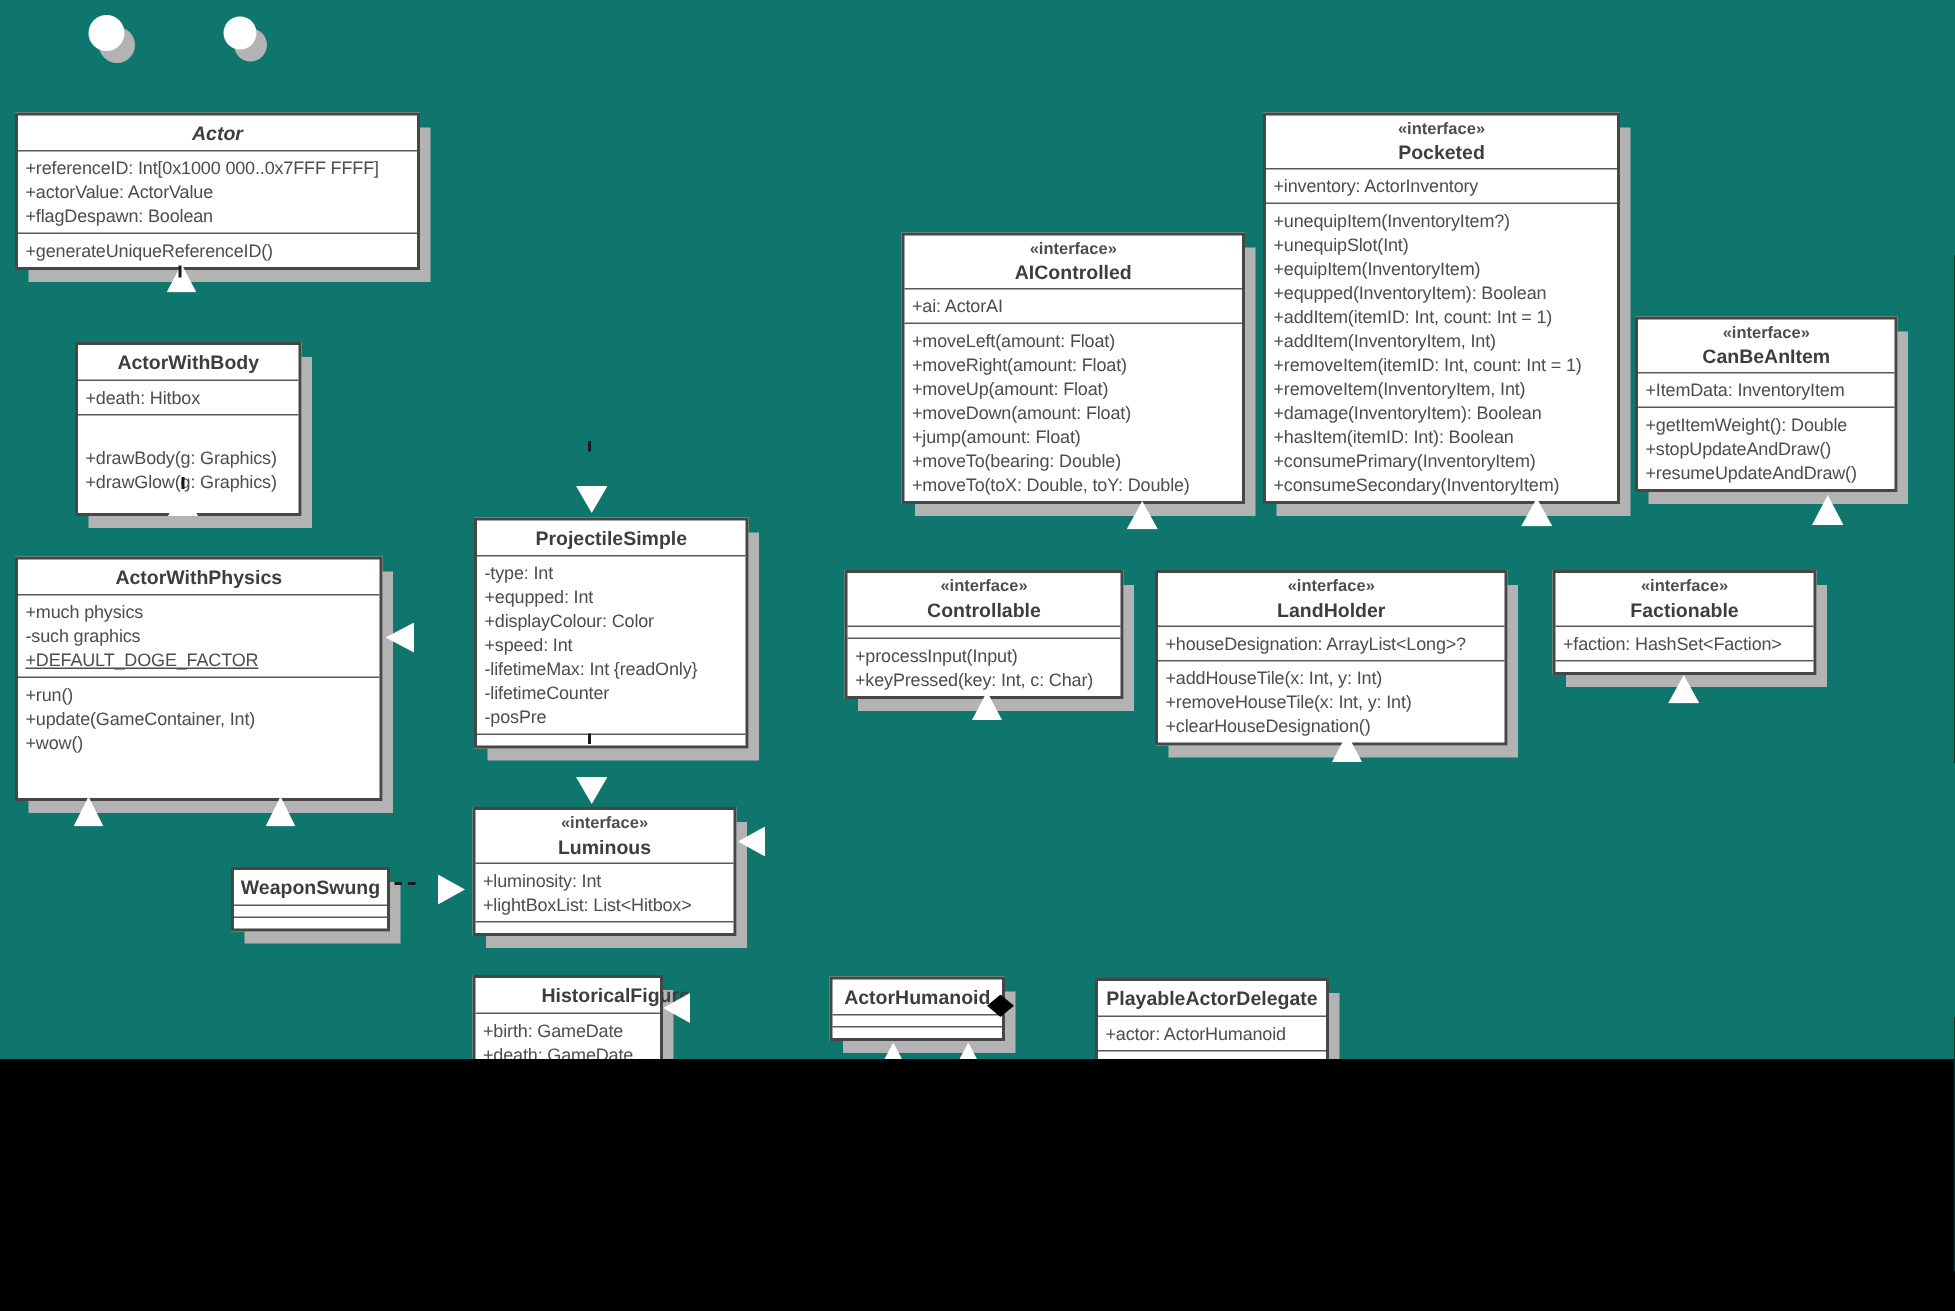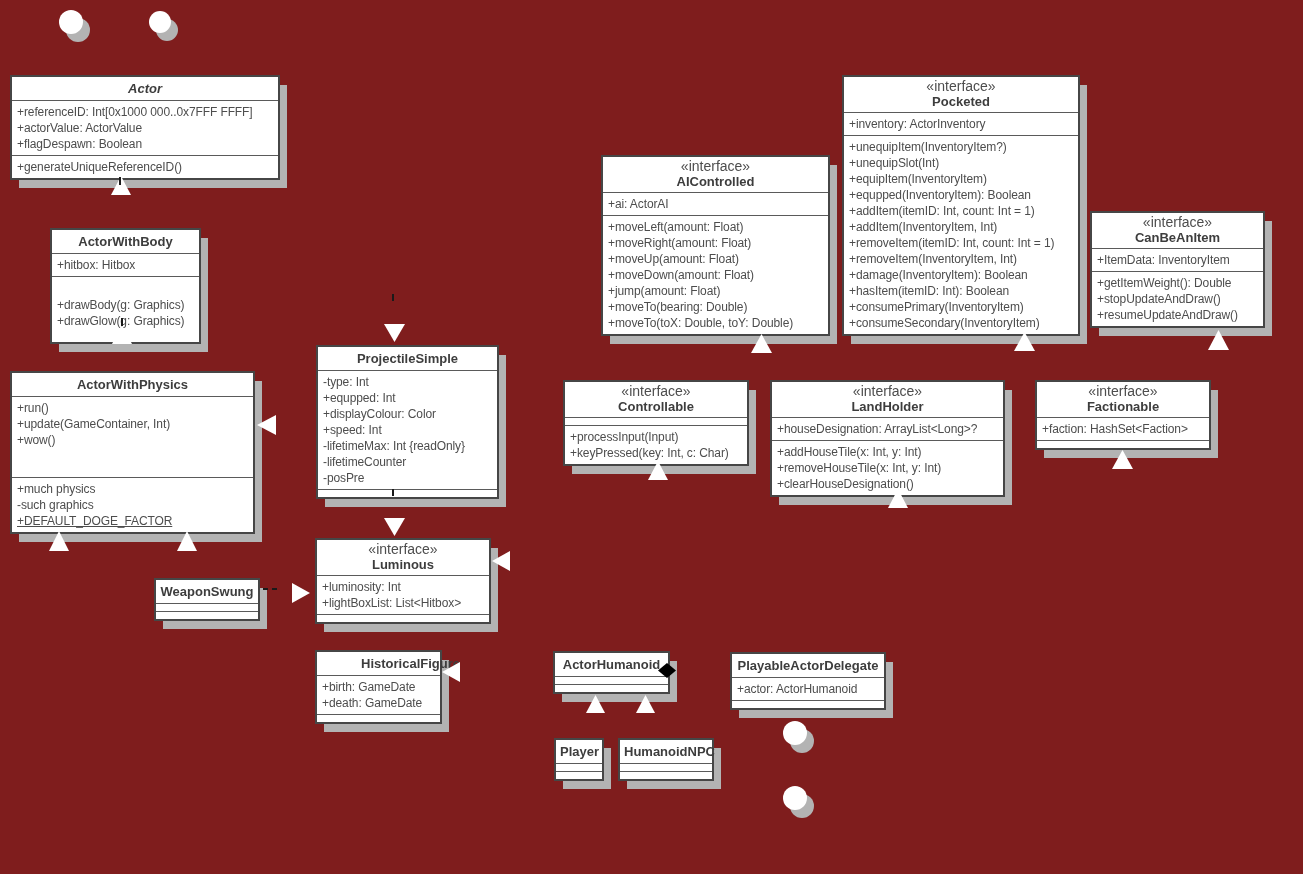--- a/index.html
+++ b/index.html
@@ -1,31 +1,31 @@
 <!DOCTYPE html>
 <html><head>
 <meta charset="utf-8">
 <style>
   html,body{margin:0;padding:0;background:#000;}
   #canvas{
-    position:relative;width:1303px;height:874px;background:#7f1d1d;overflow:hidden;
+    position:relative;width:1303px;height:706px;background:#0f766e;overflow:hidden;
     font-family:"Liberation Sans","DejaVu Sans",sans-serif;
   }
   .uml-class{
     position:absolute;background:#fff;border:2px solid #464646;
     box-shadow:8px 9px 0 -1px #b3b3b3;box-sizing:border-box;
   }
   .uml-title{
     text-align:center;color:#3d3d3d;border-bottom:1px solid #5a5a5a;
     display:flex;flex-direction:column;justify-content:center;
     padding:2px 4px;box-sizing:border-box;
   }
   .uml-title .name{font-size:13px;font-weight:bold;line-height:17px;white-space:nowrap;}
   .uml-title .name.italic{font-style:italic;}
-  .uml-title .stereo{font-size:14px;font-weight:normal;line-height:13px;color:#4d4d4d;}
+  .uml-title .stereo{font-size:11px;font-weight:bold;line-height:13px;color:#4d4d4d;}
   .uml-section{padding:3px 0;border-bottom:1px solid #5a5a5a;}
   .uml-section:last-child{border-bottom:none;}
   .uml-section.empty{height:7px;padding:0;}
   .uml-row{
     font-size:12px;line-height:16px;color:#4d4d4d;padding:0 5px;
     letter-spacing:-0.1px;white-space:nowrap;overflow:hidden;
   }
   .uml-row.underline{text-decoration:underline;}
   .arrow{position:absolute;background:#fff;}
   .arrow.up{clip-path:polygon(50% 0,0 100%,100% 100%);}
@@ -51,40 +51,40 @@
       </div>
       <div class="uml-section">
         <div class="uml-row">+generateUniqueReferenceID()</div>
       </div>
     </div>
     <div class="uml-class" style="left: 50px; top: 228px; width: 151px;">
       <div class="uml-title" style="height: 24px;">
         <div class="name">ActorWithBody</div>
       </div>
       <div class="uml-section">
-        <div class="uml-row">+hitbox: Hitbox</div>
+        <div class="uml-row">+death: Hitbox</div>
       </div>
       <div class="uml-section" style="padding-bottom: 13px; margin-top: 17px;">
         <div class="uml-row">+drawBody(g: Graphics)</div>
         <div class="uml-row">+drawGlow(g: Graphics)</div>
       </div>
     </div>
     <div class="uml-class" style="left: 10px; top: 371px; width: 245px;">
       <div class="uml-title" style="height: 24px;">
         <div class="name">ActorWithPhysics</div>
+      </div>
+      <div class="uml-section">
+        <div class="uml-row">+much physics</div>
+        <div class="uml-row">-such graphics</div>
+        <div class="uml-row underline">+DEFAULT_DOGE_FACTOR</div>
       </div>
       <div class="uml-section" style="padding-bottom: 29px;">
         <div class="uml-row">+run()</div>
         <div class="uml-row">+update(GameContainer, Int)</div>
         <div class="uml-row">+wow()</div>
-      </div>
-      <div class="uml-section">
-        <div class="uml-row">+much physics</div>
-        <div class="uml-row">-such graphics</div>
-        <div class="uml-row underline">+DEFAULT_DOGE_FACTOR</div>
       </div>
     </div>
     <div class="uml-class" style="left: 316px; top: 345px; width: 183px;">
       <div class="uml-title" style="height: 24px;">
         <div class="name">ProjectileSimple</div>
       </div>
       <div class="uml-section">
         <div class="uml-row">-type: Int</div>
         <div class="uml-row">+equpped: Int</div>
         <div class="uml-row">+displayColour: Color</div>

